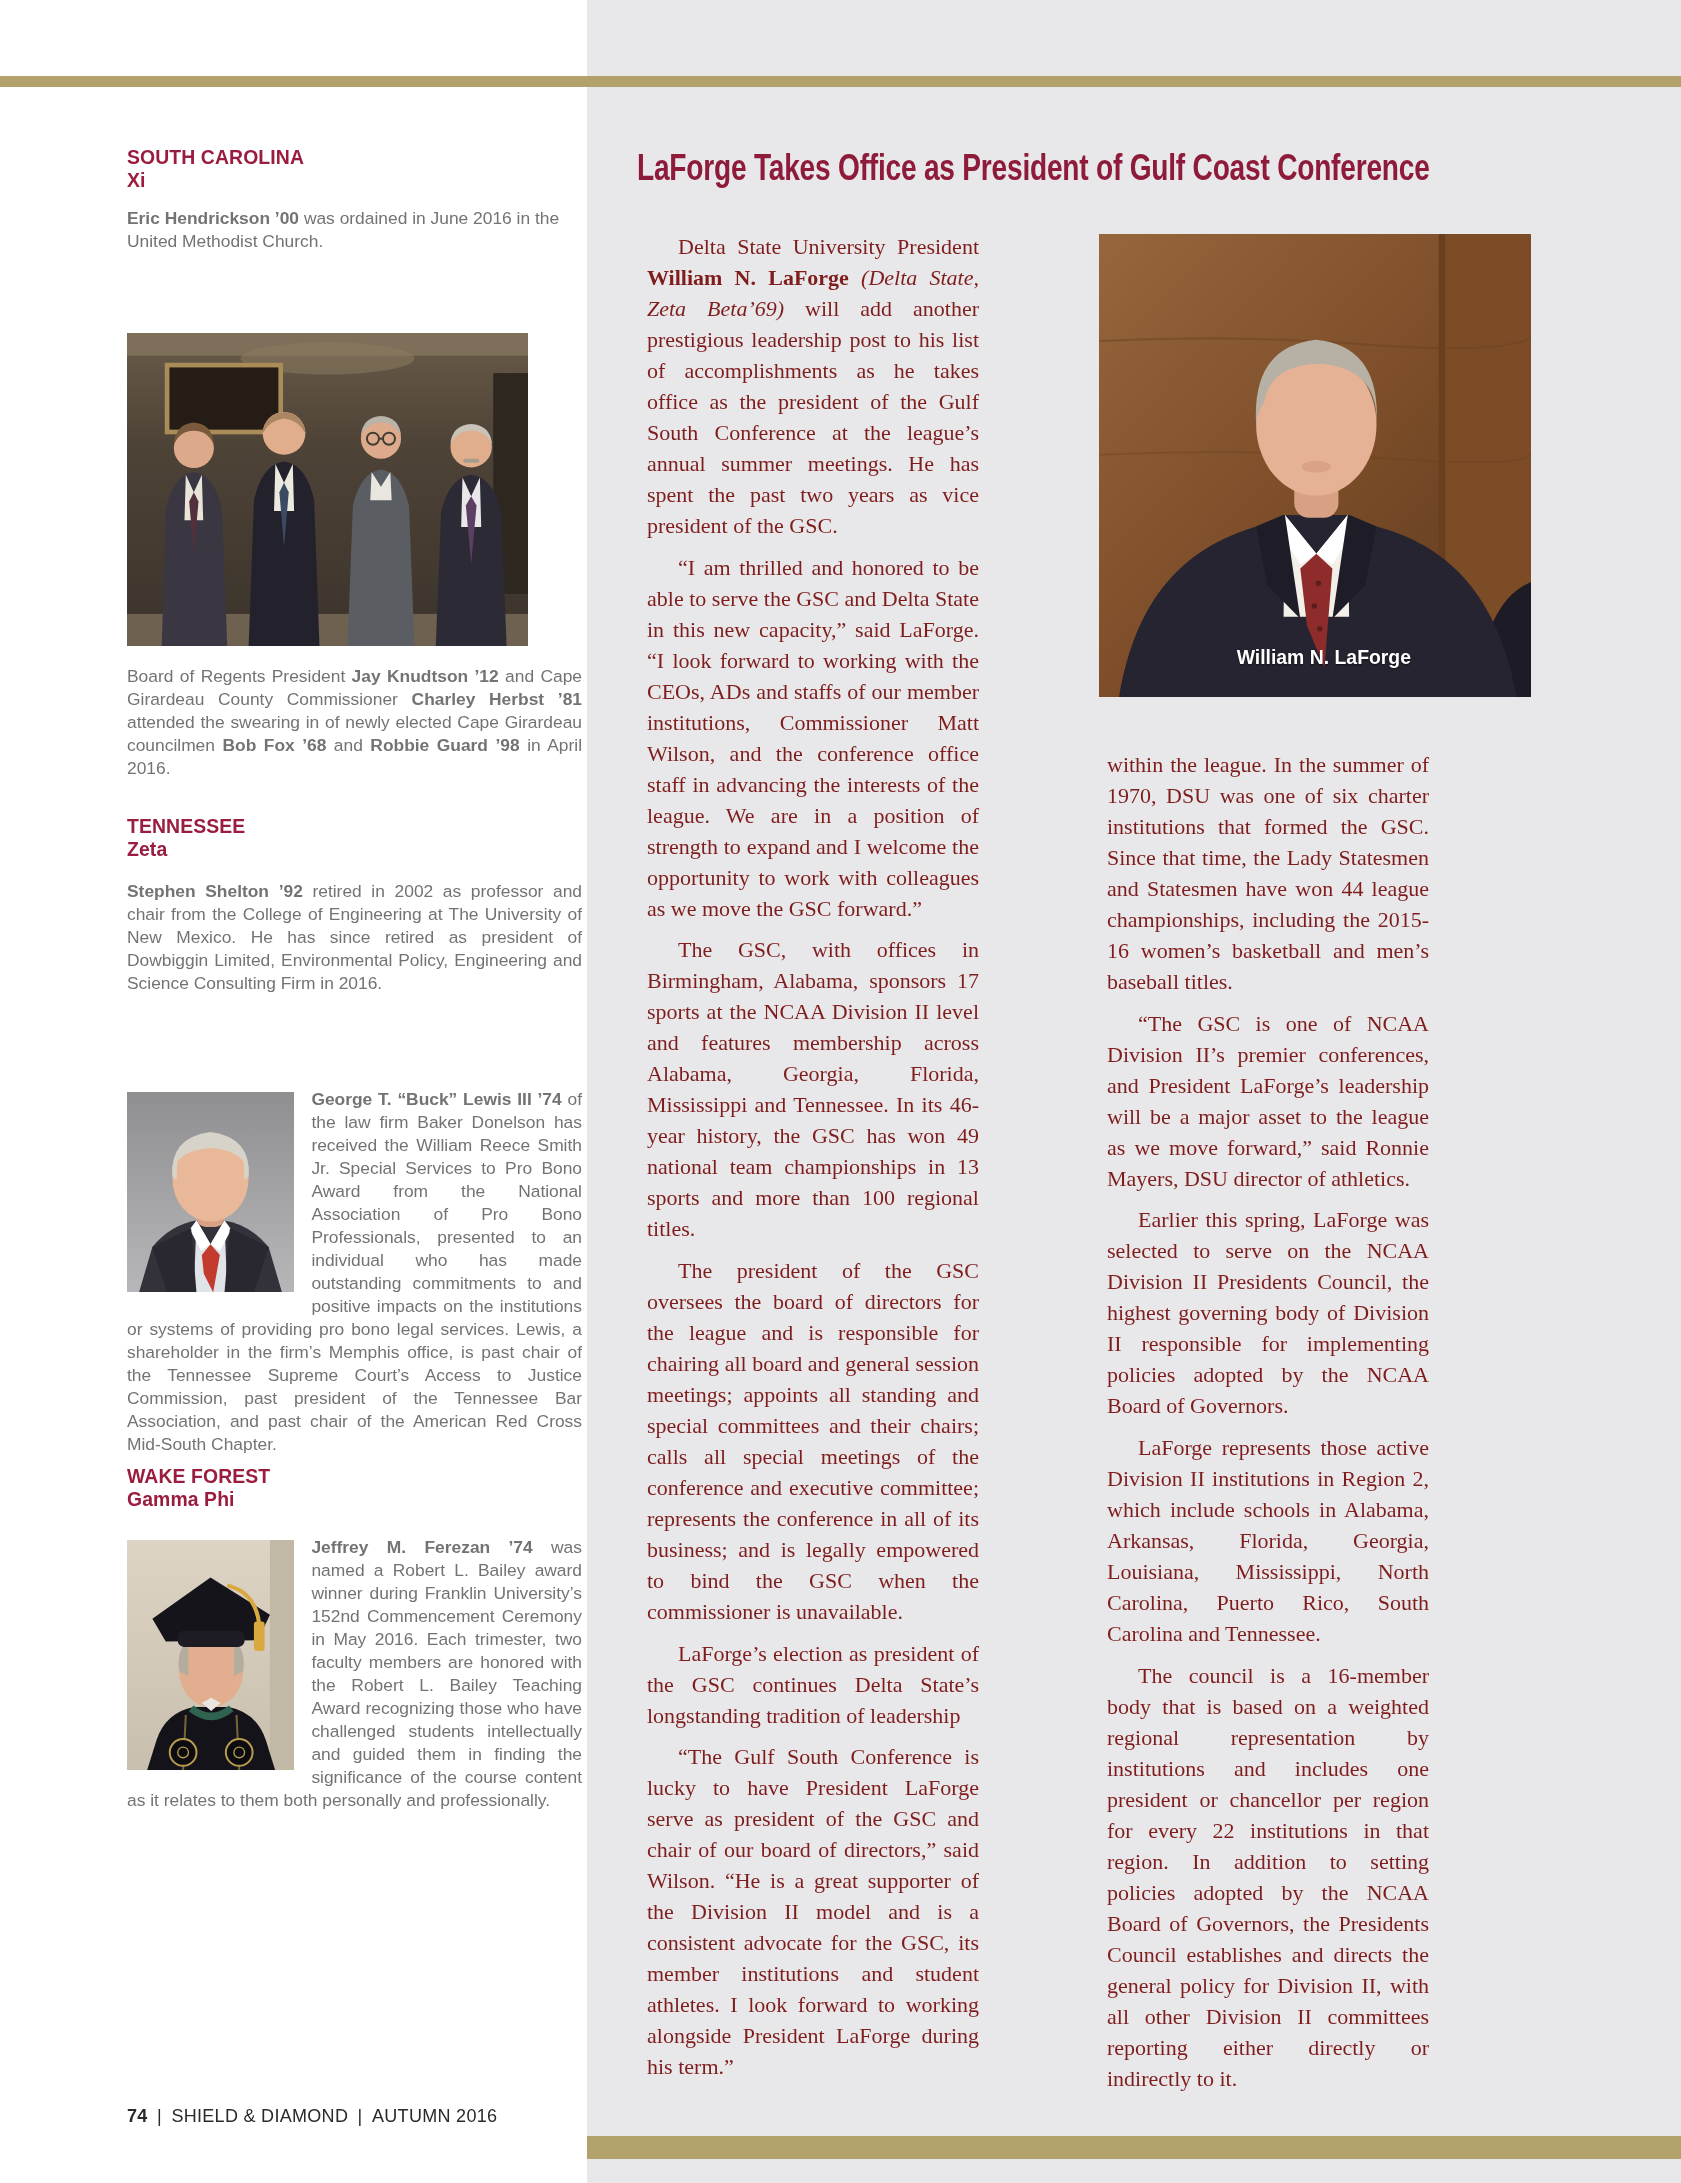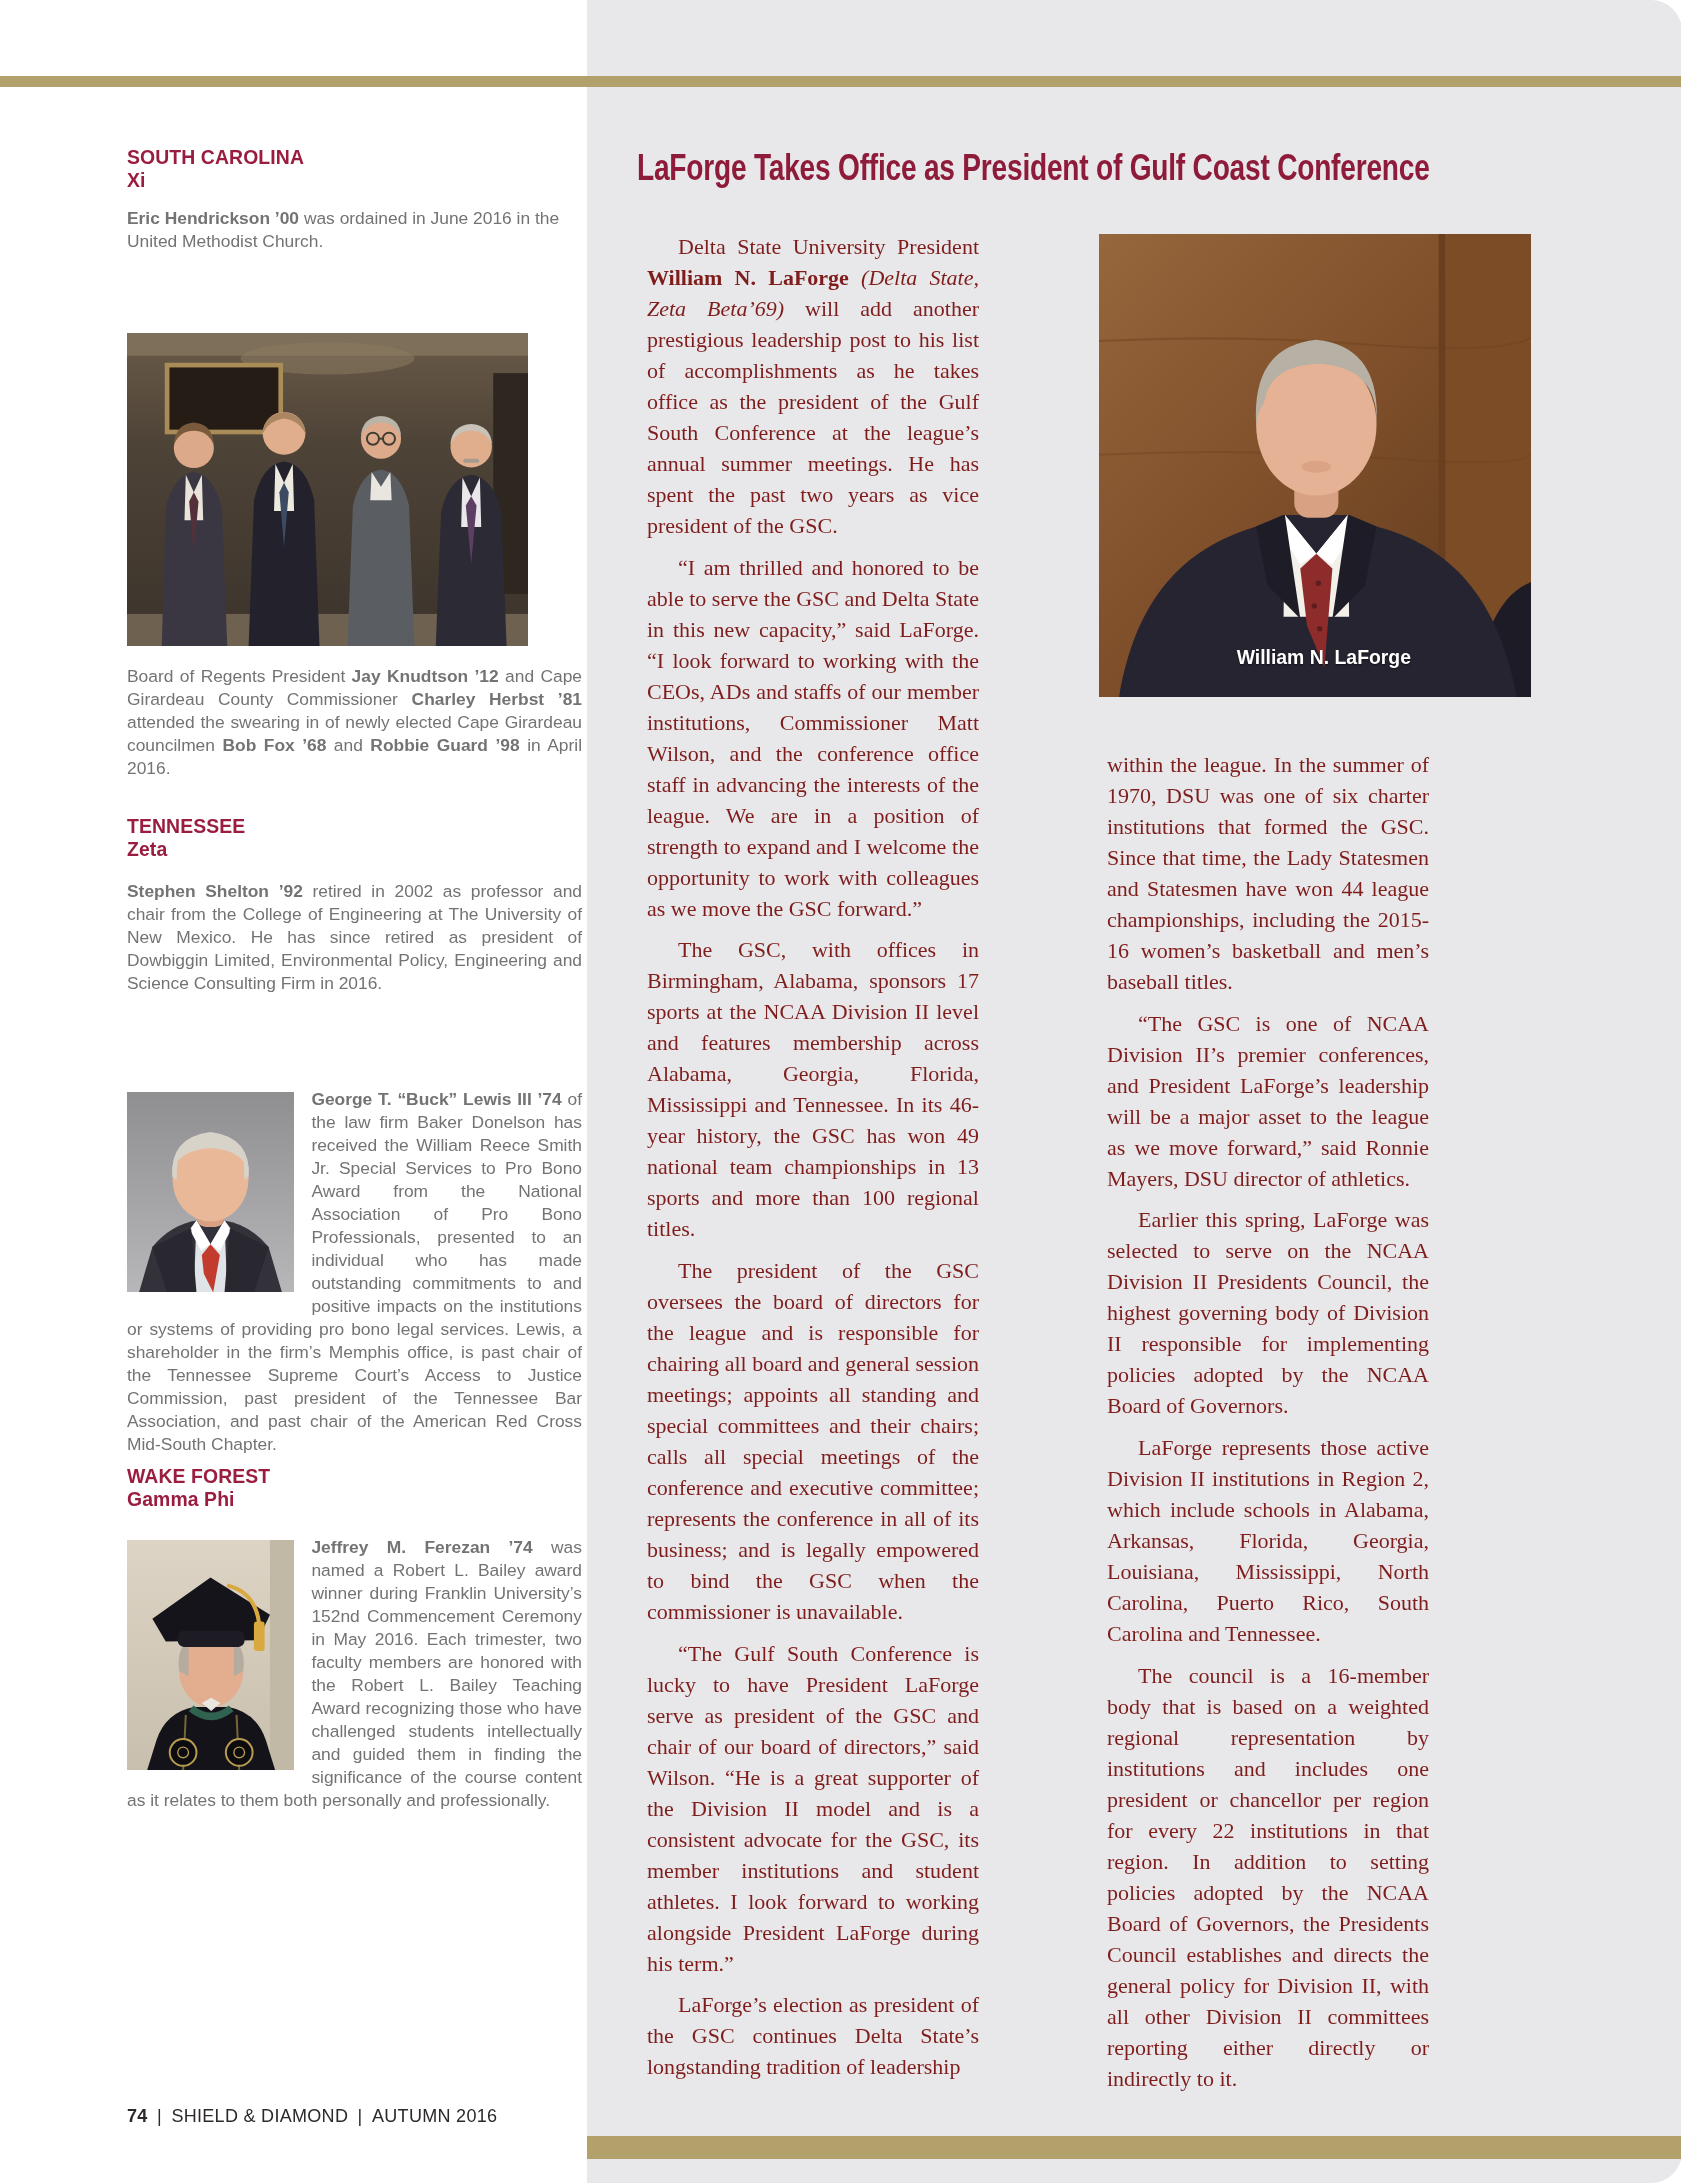--- a/index.html
+++ b/index.html
@@ -2,21 +2,20 @@
 <html style="font-size:10.7px"><head>
 <meta charset="utf-8">
 <style>
   html,body{margin:0;padding:0;background:#ffffff;}
   #page{
     position:relative;
     width:1682px;height:2183px;
     background:#ffffff;
     font-family:"Liberation Sans",sans-serif;
     overflow:hidden;
-    border-radius:31px;
   }
   .gray-panel{
     position:absolute;left:587px;top:0;width:1094px;height:2183px;
     background:#e8e8ea;
   }
   .top-bar{
     position:absolute;left:0;top:76px;width:1682px;height:10.7px;
     background:#b3a16b;
   }
   .bottom-bar{
@@ -204,22 +203,22 @@
     <span class="b">74</span><span class="sep">|</span><span>SHIELD &amp; DIAMOND</span><span class="sep">|</span><span>AUTUMN 2016</span>
   </div>
 
   <div class="article-title">LaForge Takes Office as President of Gulf Coast Conference</div>
 
   <div id="art-col1" class="art-col">
       <p><span>Delta State University President </span><span class="b">William N. LaForge</span><span> </span><span class="i">(Delta State, Zeta Beta’69)</span><span> will add another prestigious leadership post to his list of accomplishments as he takes office as the president of the Gulf South Conference at the league’s annual summer meetings. He has spent the past two years as vice president of the GSC.</span></p>
       <p><span>“I am thrilled and honored to be able to serve the GSC and Delta State in this new capacity,” said LaForge. “I look forward to working with the CEOs, ADs and staffs of our member institutions, Commissioner Matt Wilson, and the conference office staff in advancing the interests of the league. We are in a position of strength to expand and I welcome the opportunity to work with colleagues as we move the GSC forward.”</span></p>
       <p><span>The GSC, with offices in Birmingham, Alabama, sponsors 17 sports at the NCAA Division II level and features membership across Alabama, Georgia, Florida, Mississippi and Tennessee. In its 46-year history, the GSC has won 49 national team championships in 13 sports and more than 100 regional titles.</span></p>
       <p><span>The president of the GSC oversees the board of directors for the league and is responsible for chairing all board and general session meetings; appoints all standing and special committees and their chairs; calls all special meetings of the conference and executive committee; represents the conference in all of its business; and is legally empowered to bind the GSC when the commissioner is unavailable.</span></p>
+      <p><span>LaForge’s election as president of the GSC continues Delta State’s longstanding tradition of leadership</span></p>
       <p><span>“The Gulf South Conference is lucky to have President LaForge serve as president of the GSC and chair of our board of directors,” said Wilson. “He is a great supporter of the Division II model and is a consistent advocate for the GSC, its member institutions and student athletes. I look forward to working alongside President LaForge during his term.”</span></p>
-      <p><span>LaForge’s election as president of the GSC continues Delta State’s longstanding tradition of leadership</span></p>
     </div>
 
   <div class="laforge-photo photo-frame">
     <svg viewBox="0 0 646 692" preserveAspectRatio="none">
       <defs>
         <linearGradient id="wood" x1="0" y1="0" x2="1" y2="1">
           <stop offset="0" stop-color="#96663c"></stop>
           <stop offset="0.5" stop-color="#7d4e29"></stop>
           <stop offset="1" stop-color="#5c381d"></stop>
         </linearGradient>

